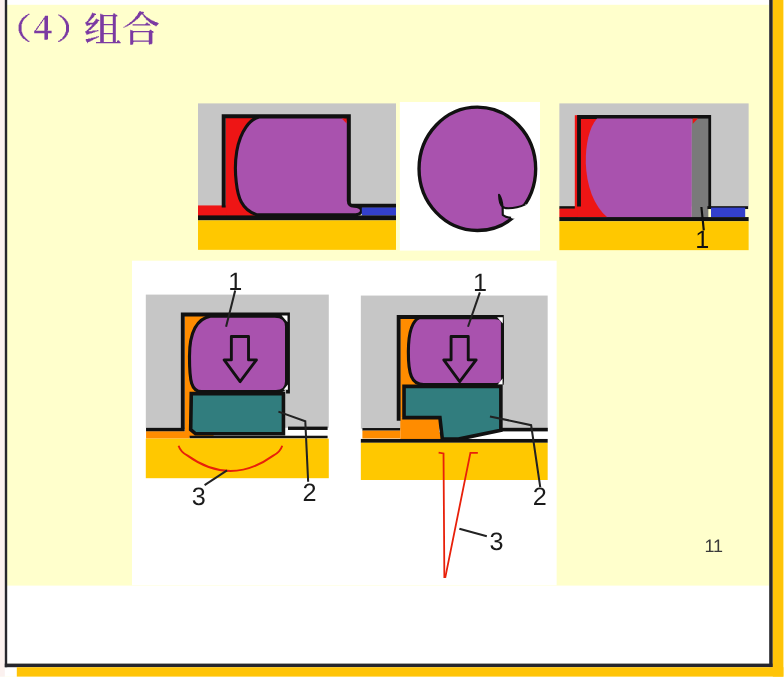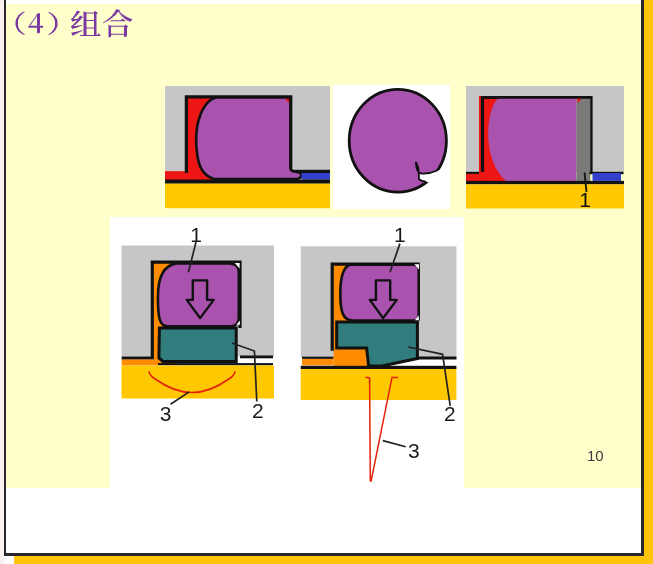--- a/index.html
+++ b/index.html
@@ -96,13 +96,13 @@
 <path d="M255.5 160.2 L259.6 160.9 L260.3 264.6" fill="none" stroke="#E8200A" stroke-width="1.5"></path>
 <path d="M288.2 160.4 H282 L261 264.6" fill="none" stroke="#E8200A" stroke-width="1.5"></path>
 <path d="M289.9 26.6 L280 55.3" fill="none" stroke="#222" stroke-width="1.7"></path>
 <path d="M298.3 130 L332.6 137.3 L340.2 188.9" fill="none" stroke="#222" stroke-width="1.7"></path>
 <path d="M295.7 229.8 L272.8 223.6" fill="none" stroke="#222" stroke-width="1.7"></path>
 <text x="284.1" y="25.2" font-size="21" fill="#1a1a1a">1</text>
 <text x="334" y="203.8" font-size="21" fill="#1a1a1a">2</text>
 <text x="298" y="241" font-size="21" fill="#1a1a1a">3</text>
 </svg>
 
-<div class="abs" style="left:587px;top:447.3px;font-size:15px;color:#3A3A3A;">10</div>
+<div class="abs" style="left:587px;top:447.3px;font-size:15px;color:#3A3A3A;">11</div>
 
 </body></html>

